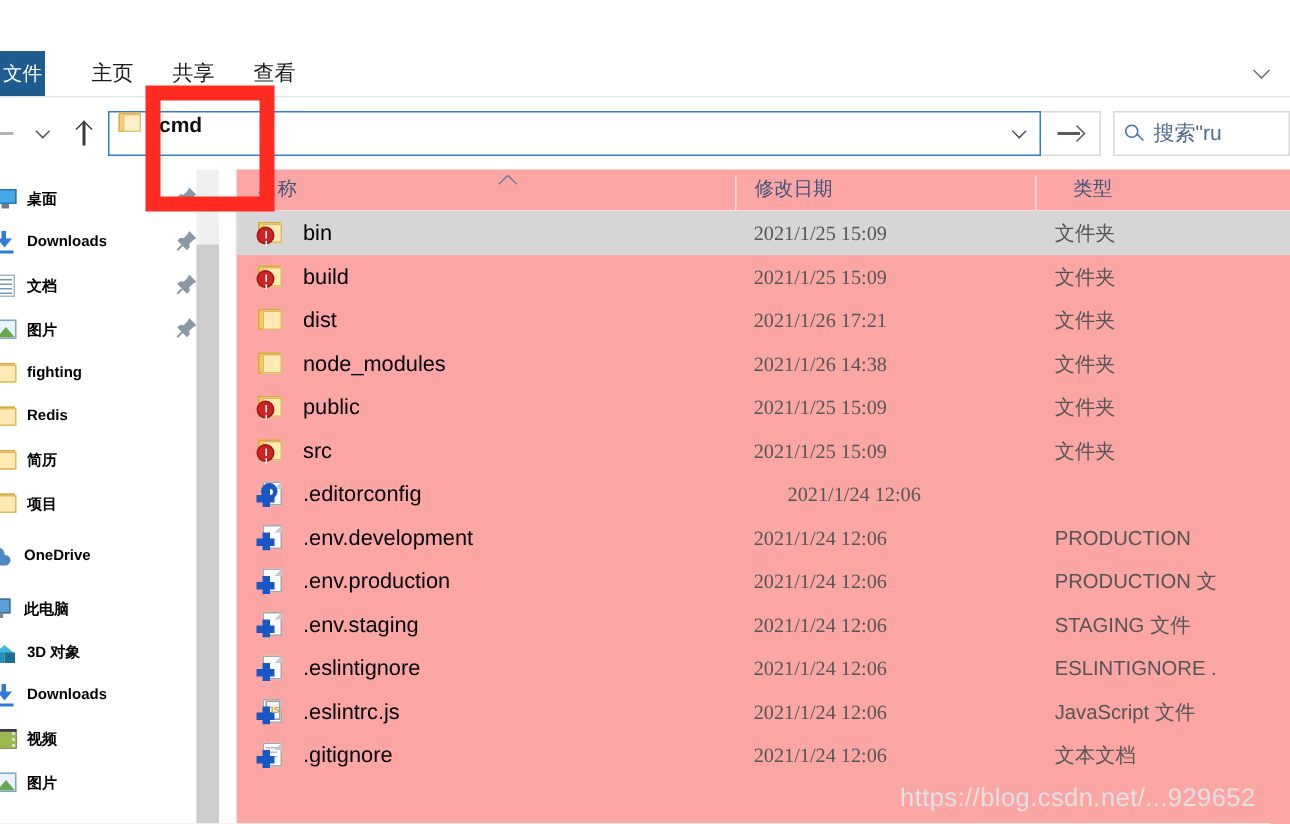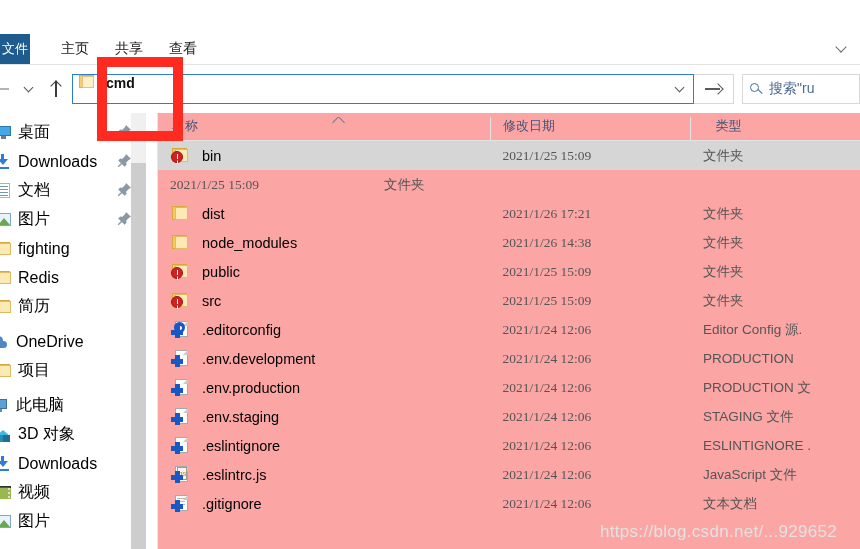--- a/index.html
+++ b/index.html
@@ -276,24 +276,25 @@
     overflow: hidden;
   }
   .nav-list { padding-top: 5px; }
   .nav-item {
     height: 29px;
     display: flex; align-items: center;
     padding-left: 0px;
     position: relative;
   }
   .nav-label {
-    font-size: 16px; color: #000;
+    font-size: 10px; color: #000;
     margin-left: 6px;
     white-space: nowrap;
     overflow: hidden;
+    font-weight: bold;
   }
   .nav-ico {
     width: 18px; height: 18px; flex: none;
     display: flex; align-items: center; justify-content: center;
     margin-left: -6px;
   }
   .nav-item.root .nav-ico { margin-left: -10px; }
   .nav-item.root .nav-label { margin-left: 8px; }
   .pin {
     position: absolute; right: 26px; top: 7px;
@@ -741,38 +742,38 @@
         <div class="nav-item">
           <div class="nav-ico">
               <div class="ic-folder">
                 <div class="bk"></div>
                 <div class="fr"></div>
               </div>
             </div>
           <div class="nav-label">简历</div>
         </div>
 
+        <div class="nav-item">
+          <div class="nav-ico">
+              <div class="ic-folder">
+                <div class="bk"></div>
+                <div class="fr"></div>
+              </div>
+            </div>
+          <div class="nav-label">项目</div>
+        </div>
+
         <div class="nav-item root" style="margin-top:6px">
           <div class="nav-ico">
               <div class="ic-cloud">
                 <div class="c1"></div>
                 <div class="c2"></div>
               </div>
             </div>
           <div class="nav-label">OneDrive</div>
-        </div>
-
-        <div class="nav-item">
-          <div class="nav-ico">
-              <div class="ic-folder">
-                <div class="bk"></div>
-                <div class="fr"></div>
-              </div>
-            </div>
-          <div class="nav-label">项目</div>
         </div>
 
         <div class="nav-item root" style="margin-top:6px">
           <div class="nav-ico">
               <div class="ic-pc">
                 <div class="scr"></div>
                 <div class="std"></div>
               </div>
             </div>
           <div class="nav-label">此电脑</div>
@@ -841,20 +842,28 @@
                 <div class="ffr"></div>
                 <div class="badge-red"></div>
               </div>
             <div class="fname">bin</div>
           </div>
           <div class="cell-date">2021/1/25 15:09</div>
           <div class="cell-type">文件夹</div>
         </div>
 
         <div class="row">
+          <div class="cell-name">
+            <div class="fi">
+                <div class="fbk"></div>
+                <div class="ffr"></div>
+                <div class="badge-red"></div>
+              </div>
+            <div class="fname">build</div>
+          </div>
           <div class="cell-date">2021/1/25 15:09</div>
           <div class="cell-type">文件夹</div>
         </div>
 
         <div class="row">
           <div class="cell-name">
             <div class="fi">
                 <div class="fbk"></div>
                 <div class="ffr"></div>
               </div>
@@ -909,21 +918,20 @@
                 <div class="doc-fold"></div>
                 <div class="gear"></div>
                 <div class="badge-plus">
                   <i class="h"></i>
                   <i class="v"></i>
                 </div>
               </div>
             <div class="fname">.editorconfig</div>
           </div>
           <div class="cell-date">2021/1/24 12:06</div>
-          <div class="cell-type">Editor Config 源.</div>
         </div>
 
         <div class="row">
           <div class="cell-name">
             <div class="fi">
                 <div class="doc"></div>
                 <div class="doc-fold"></div>
                 <div class="badge-plus">
                   <i class="h"></i>
                   <i class="v"></i>

